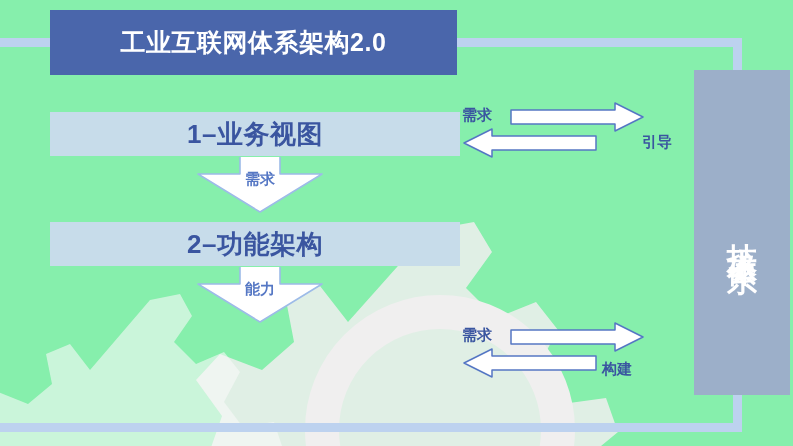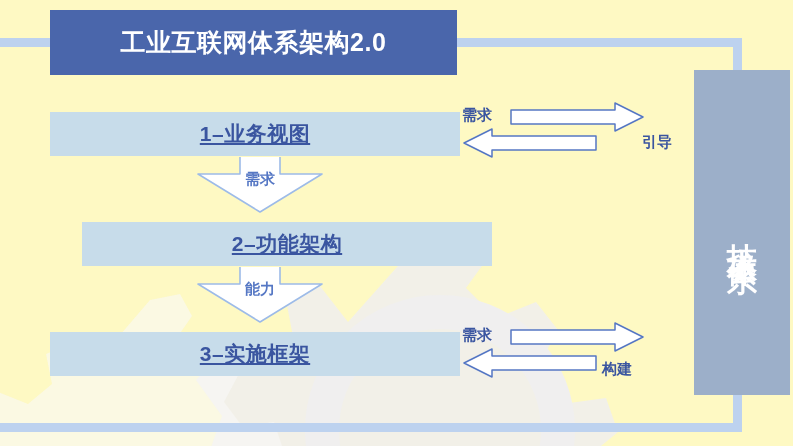--- a/index.html
+++ b/index.html
@@ -10,21 +10,21 @@
     width: 793px;
     height: 446px;
     background: #ffffff;
     font-family: "Liberation Sans", "DejaVu Sans", sans-serif;
     overflow: hidden;
   }
   #slide {
     position: relative;
     width: 793px;
     height: 446px;
-    background: #fef9c3;
+    background: #86efac;
     overflow: hidden;
   }
 
   
   #watermark {
     position: absolute;
     left: 0;
     top: 0;
     width: 793px;
     height: 446px;
@@ -72,28 +72,27 @@
     width: 410px;
     height: 44px;
     background: #c7dcea;
     z-index: 3;
     display: flex;
     align-items: center;
     justify-content: center;
   }
   .stage-label {
     color: #3a55a0;
-    font-size: 21px;
+    font-size: 26px;
     font-weight: bold;
     letter-spacing: 0.5px;
     white-space: nowrap;
-    text-decoration: underline;
   }
   #stage-1 { top: 112px; }
-  #stage-2 { top: 222px; margin-left: 32px; }
+  #stage-2 { top: 222px; }
   #stage-3 { top: 332px; }
 
   
   .down-arrow-wrap {
     position: absolute;
     left: 196px;
     width: 128px;
     height: 58px;
     z-index: 3;
   }
@@ -215,23 +214,20 @@
     <span class="stage-label">2–功能架构</span>
   </div>
 
   <div class="down-arrow-wrap" id="down-arrow-2">
     <svg width="128" height="58" viewBox="0 0 128 58" xmlns="http://www.w3.org/2000/svg">
       <path d="M44 1 L44 18 L2 18 L64 56 L126 18 L84 18 L84 1" fill="#ffffff" stroke="#9dbbe8" stroke-width="1.6" stroke-linejoin="round"></path>
     </svg>
     <span class="down-arrow-label">能力</span>
   </div>
 
-  <div class="stage-box" id="stage-3">
-    <span class="stage-label">3–实施框架</span>
-  </div>
 
   <div id="tech-column">
     <span id="tech-column-text">技术体系</span>
   </div>
 
   <div class="rel-group" style="left:462px; top:98px; width:185px; height:62px;">
     <span class="rel-label" style="left:0px; top:8px;">需求</span>
     <svg class="rel-arrow" style="left:48px; top:4px;" width="135" height="30" viewBox="0 0 135 30" xmlns="http://www.w3.org/2000/svg">
       <path d="M1 8 L105 8 L105 1 L133 15 L105 29 L105 22 L1 22 Z" fill="#ffffff" stroke="#5577c4" stroke-width="1.5" stroke-linejoin="round"></path>
     </svg>

